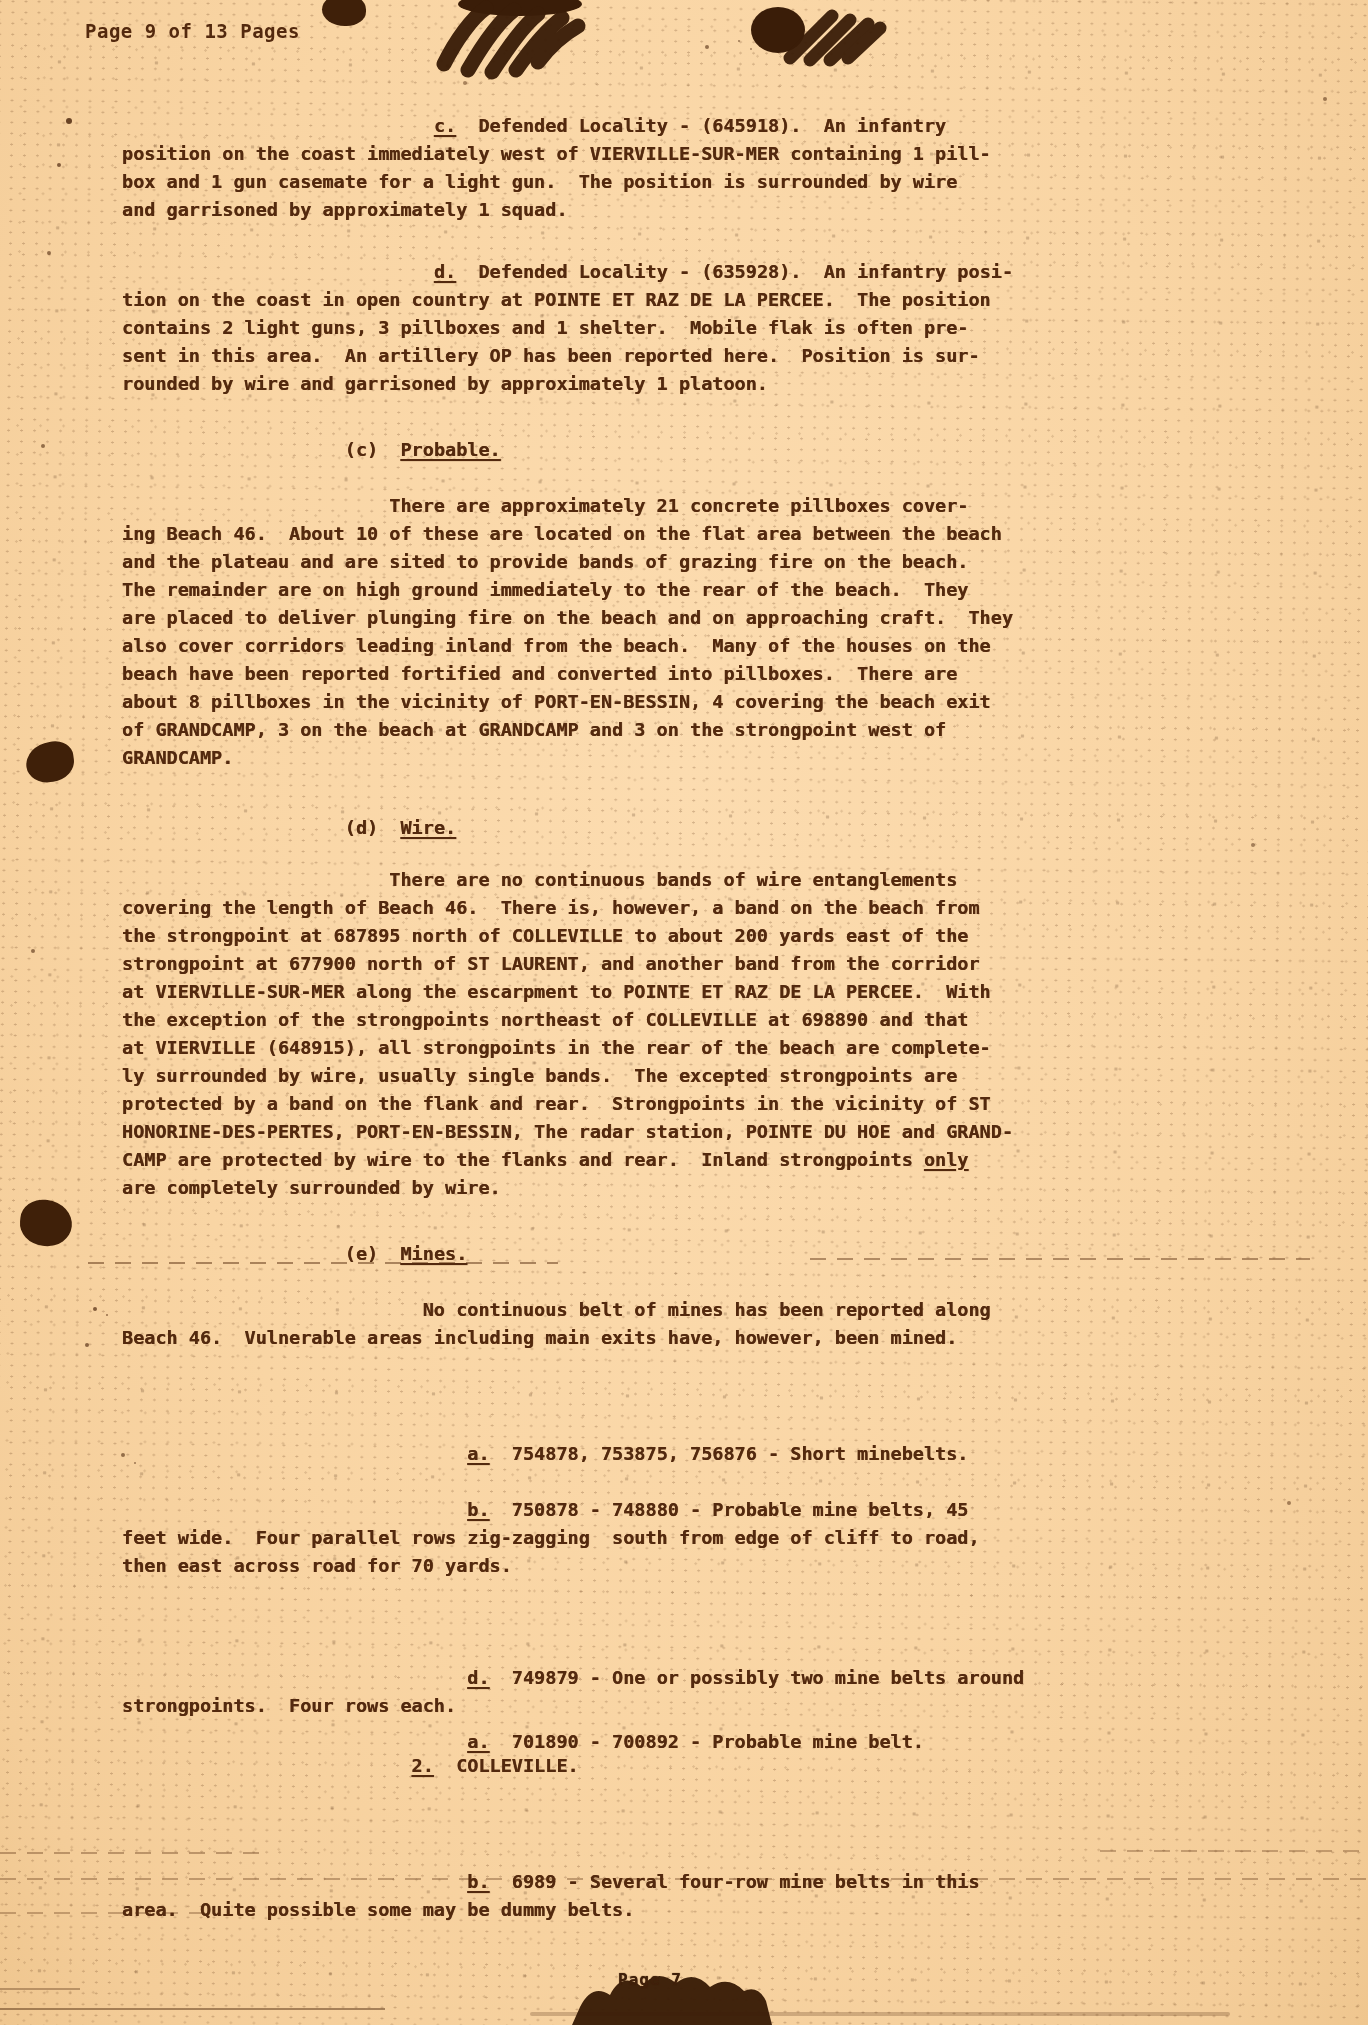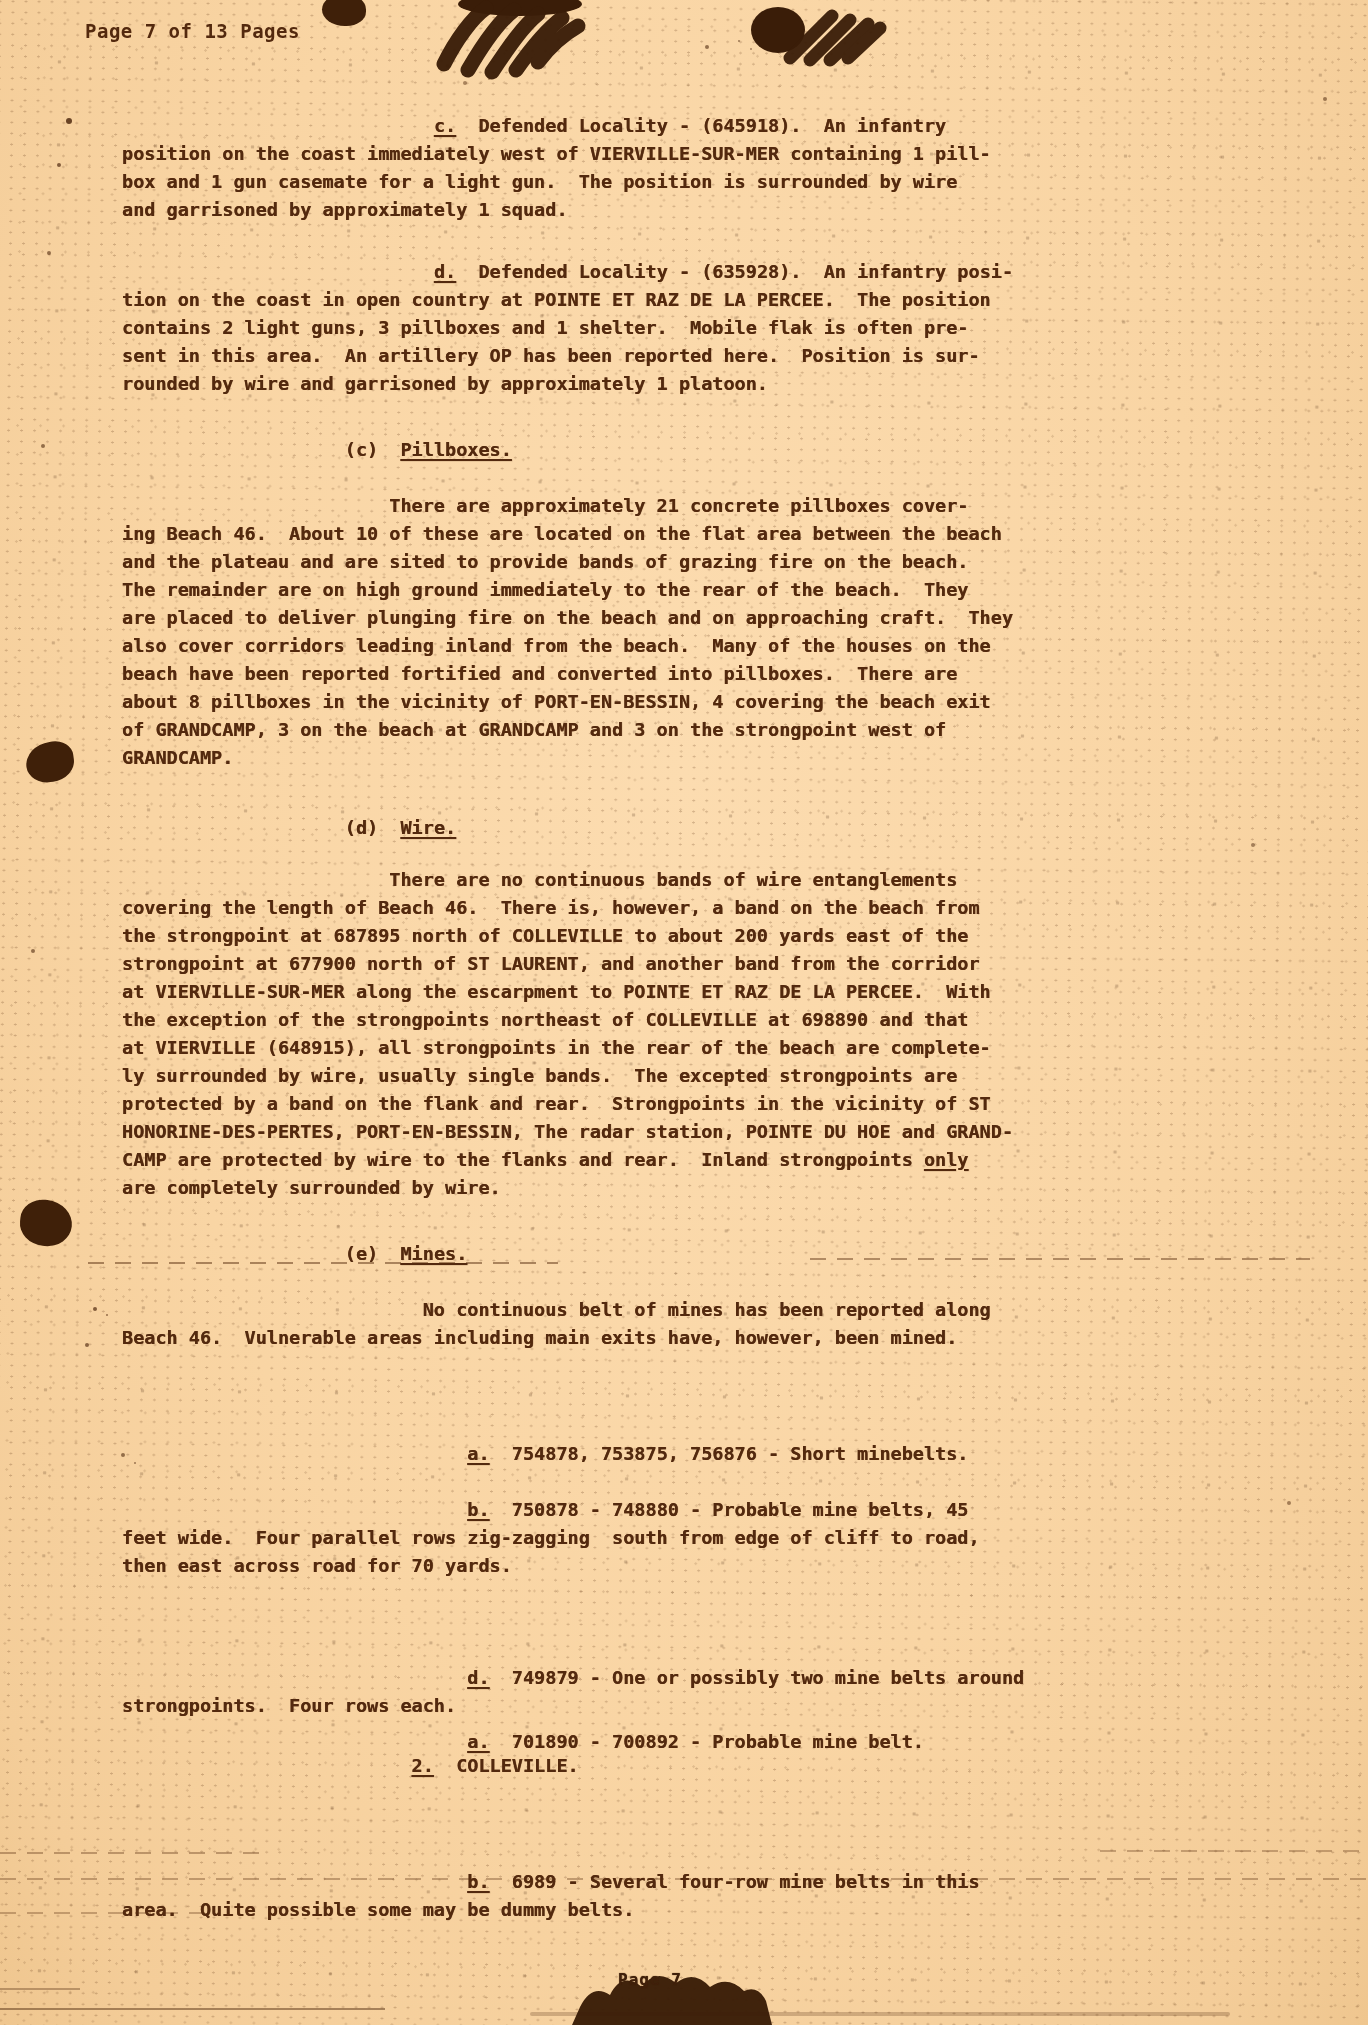--- a/index.html
+++ b/index.html
@@ -64,21 +64,21 @@
       1250px 842px 0 -1px rgba(80,42,15,.5);}
   svg{display:block;}
 </style>
 </head>
 <body>
 
 <div class="page">
 
   <div class="speckle"></div>
 
-  <div class="hdr">Page 7 of 13 Pages</div>
+  <div class="hdr">Page 9 of 13 Pages</div>
 
   <div class="blob" style="left:322px;top:-6px;width:44px;height:32px;border-radius:50% 50% 46% 54%;"></div>
   <svg style="position:absolute;left:428px;top:0;" width="162" height="84" viewBox="0 0 162 84">
     <ellipse cx="92" cy="4" rx="62" ry="12" fill="#3a1d08"></ellipse>
     <g stroke="#3a1d08" stroke-width="15" stroke-linecap="round" fill="none" opacity="0.96">
       <path d="M16,64 C28,40 44,18 58,8"></path>
       <path d="M40,70 C54,46 70,22 86,10"></path>
       <path d="M64,72 C80,48 95,26 110,14"></path>
       <path d="M88,70 C102,50 118,30 134,18"></path>
       <path d="M110,62 C122,46 136,34 150,26"></path>
@@ -98,21 +98,21 @@
 position on the coast immediately west of VIERVILLE-SUR-MER containing 1 pill-
 box and 1 gun casemate for a light gun.  The position is surrounded by wire
 and garrisoned by approximately 1 squad.</span></div>
 
   <div class="tw" style="top:258px"><span>                            </span><span class="u">d.</span><span>  Defended Locality - (635928).  An infantry posi-
 tion on the coast in open country at POINTE ET RAZ DE LA PERCEE.  The position
 contains 2 light guns, 3 pillboxes and 1 shelter.  Mobile flak is often pre-
 sent in this area.  An artillery OP has been reported here.  Position is sur-
 rounded by wire and garrisoned by approximately 1 platoon.</span></div>
 
-  <div class="tw" style="top:436px"><span>                    </span><span>(c)  </span><span class="u">Pillboxes.</span></div>
+  <div class="tw" style="top:436px"><span>                    </span><span>(c)  </span><span class="u">Probable.</span></div>
 
   <div class="tw" style="top:492px">                        There are approximately 21 concrete pillboxes cover-
 ing Beach 46.  About 10 of these are located on the flat area between the beach
 and the plateau and are sited to provide bands of grazing fire on the beach.
 The remainder are on high ground immediately to the rear of the beach.  They
 are placed to deliver plunging fire on the beach and on approaching craft.  They
 also cover corridors leading inland from the beach.  Many of the houses on the
 beach have been reported fortified and converted into pillboxes.  There are
 about 8 pillboxes in the vicinity of PORT-EN-BESSIN, 4 covering the beach exit
 of GRANDCAMP, 3 on the beach at GRANDCAMP and 3 on the strongpoint west of

